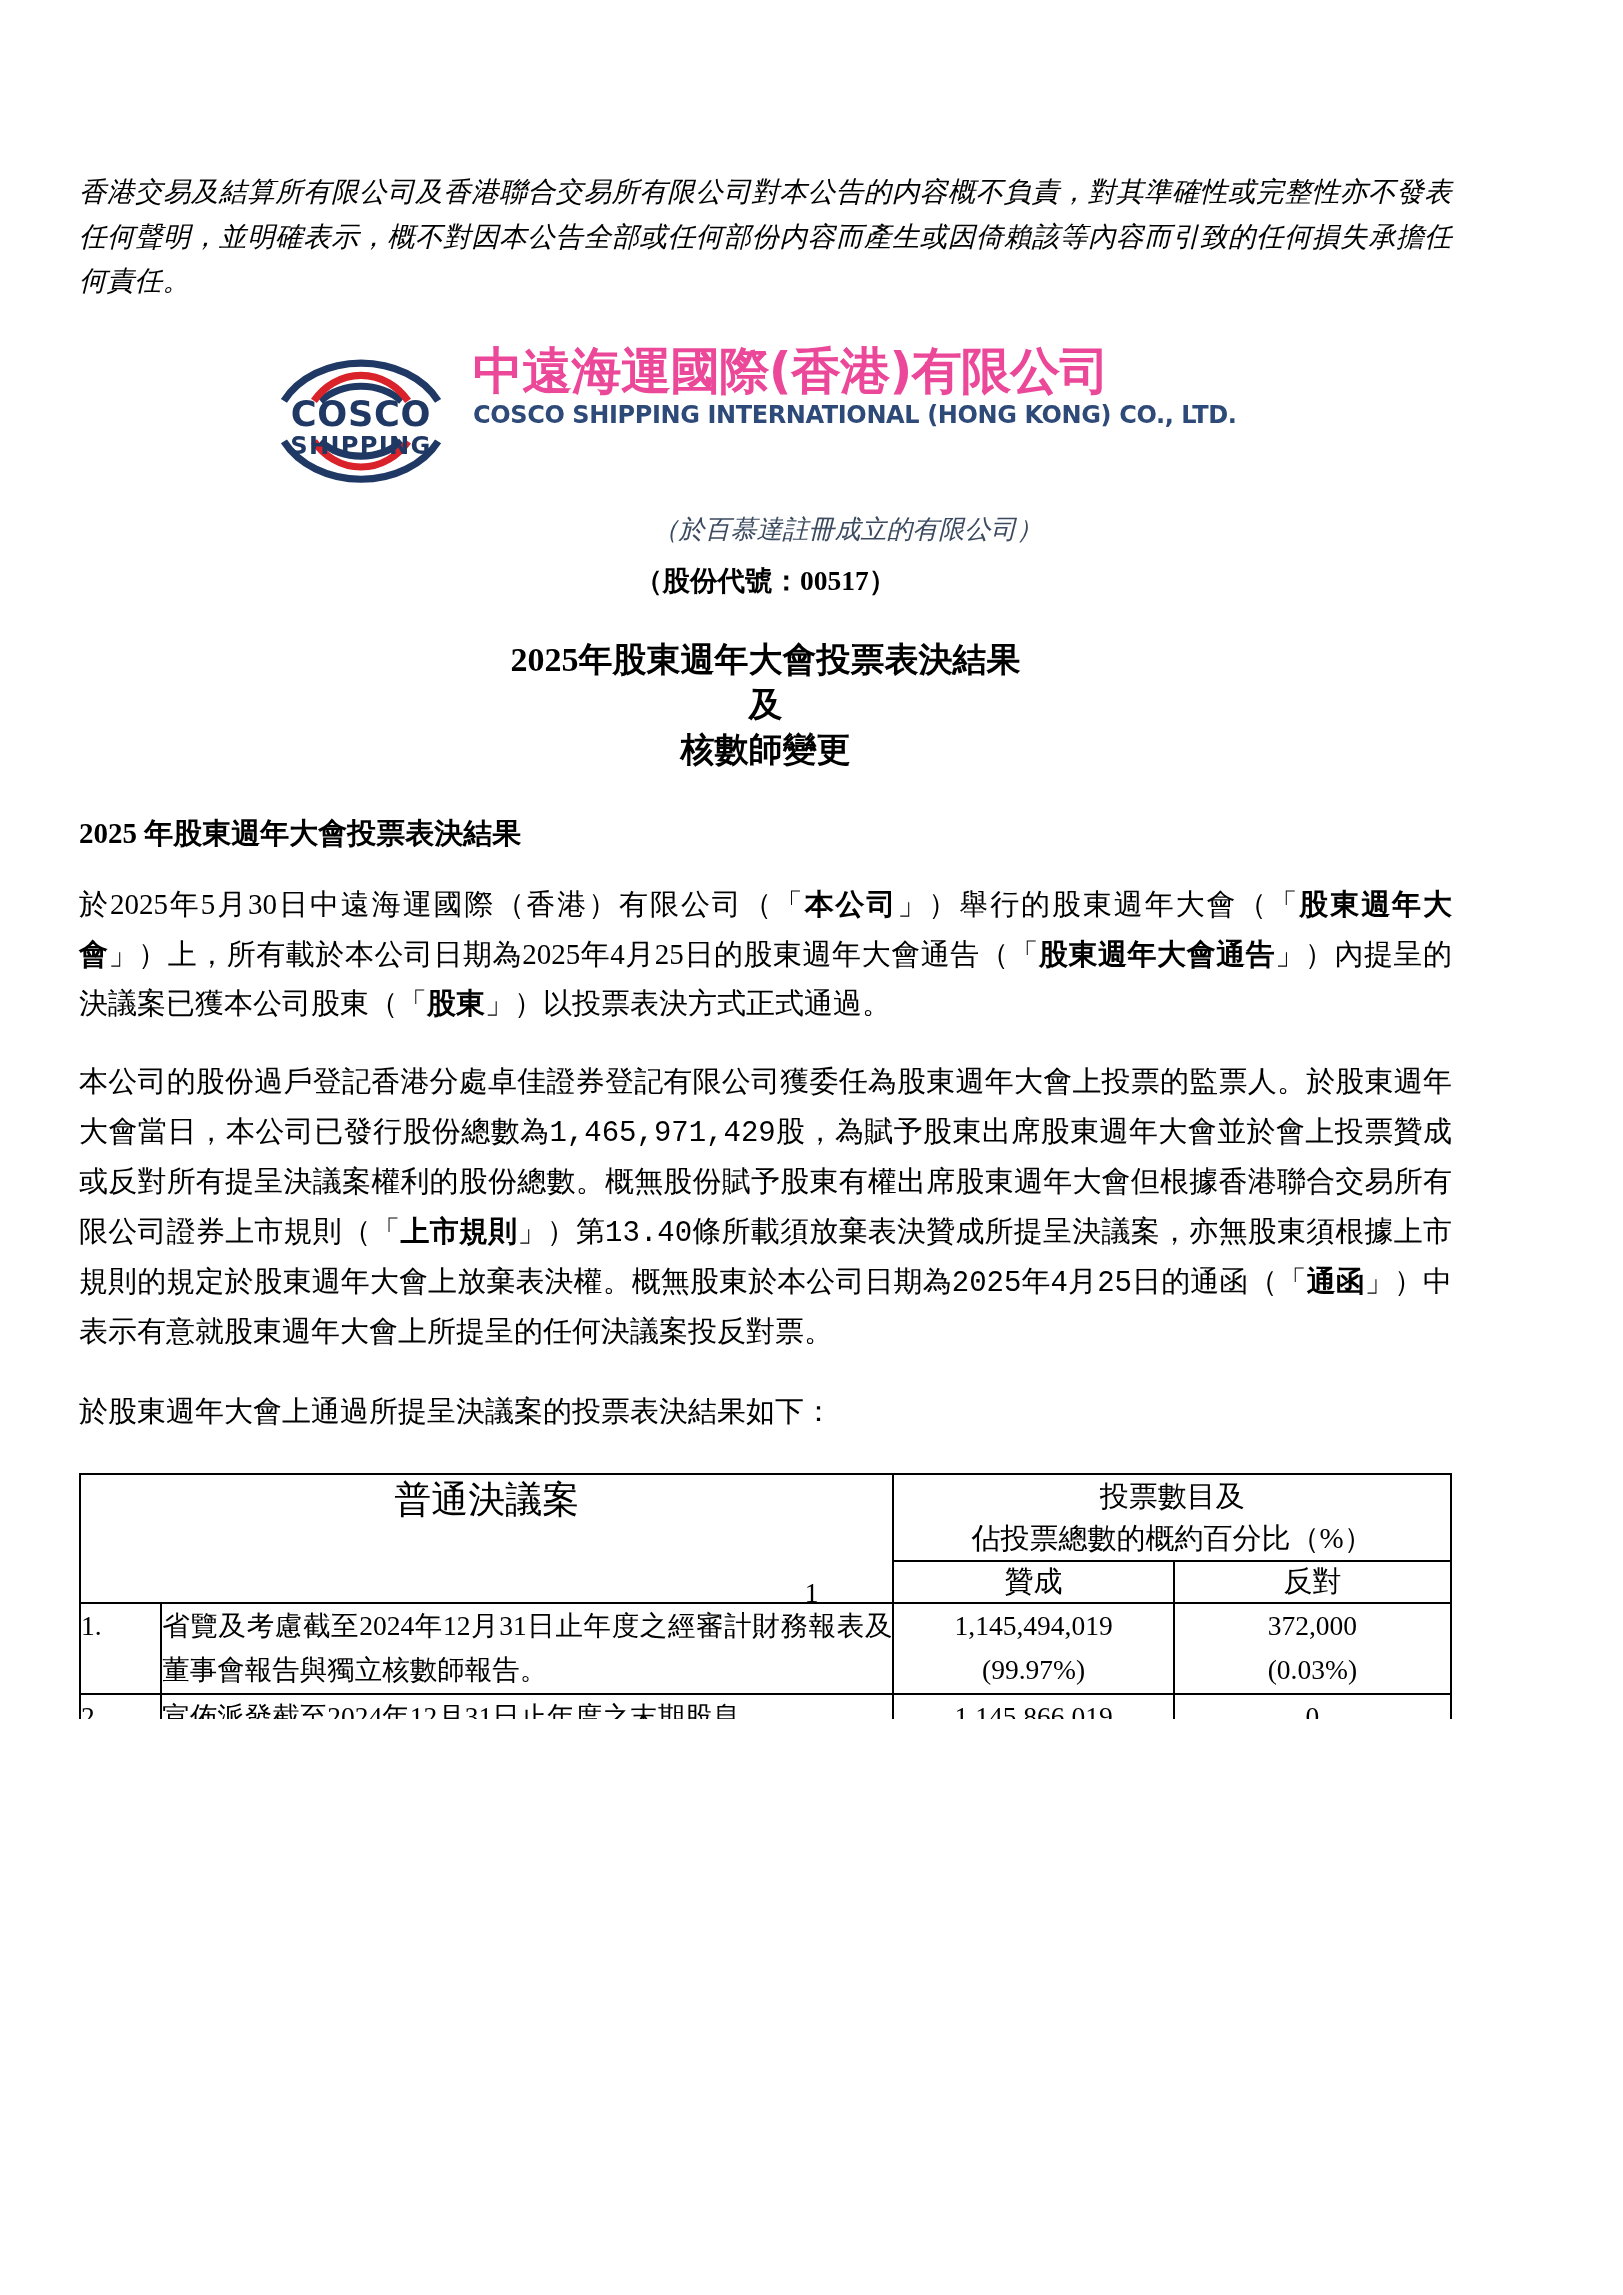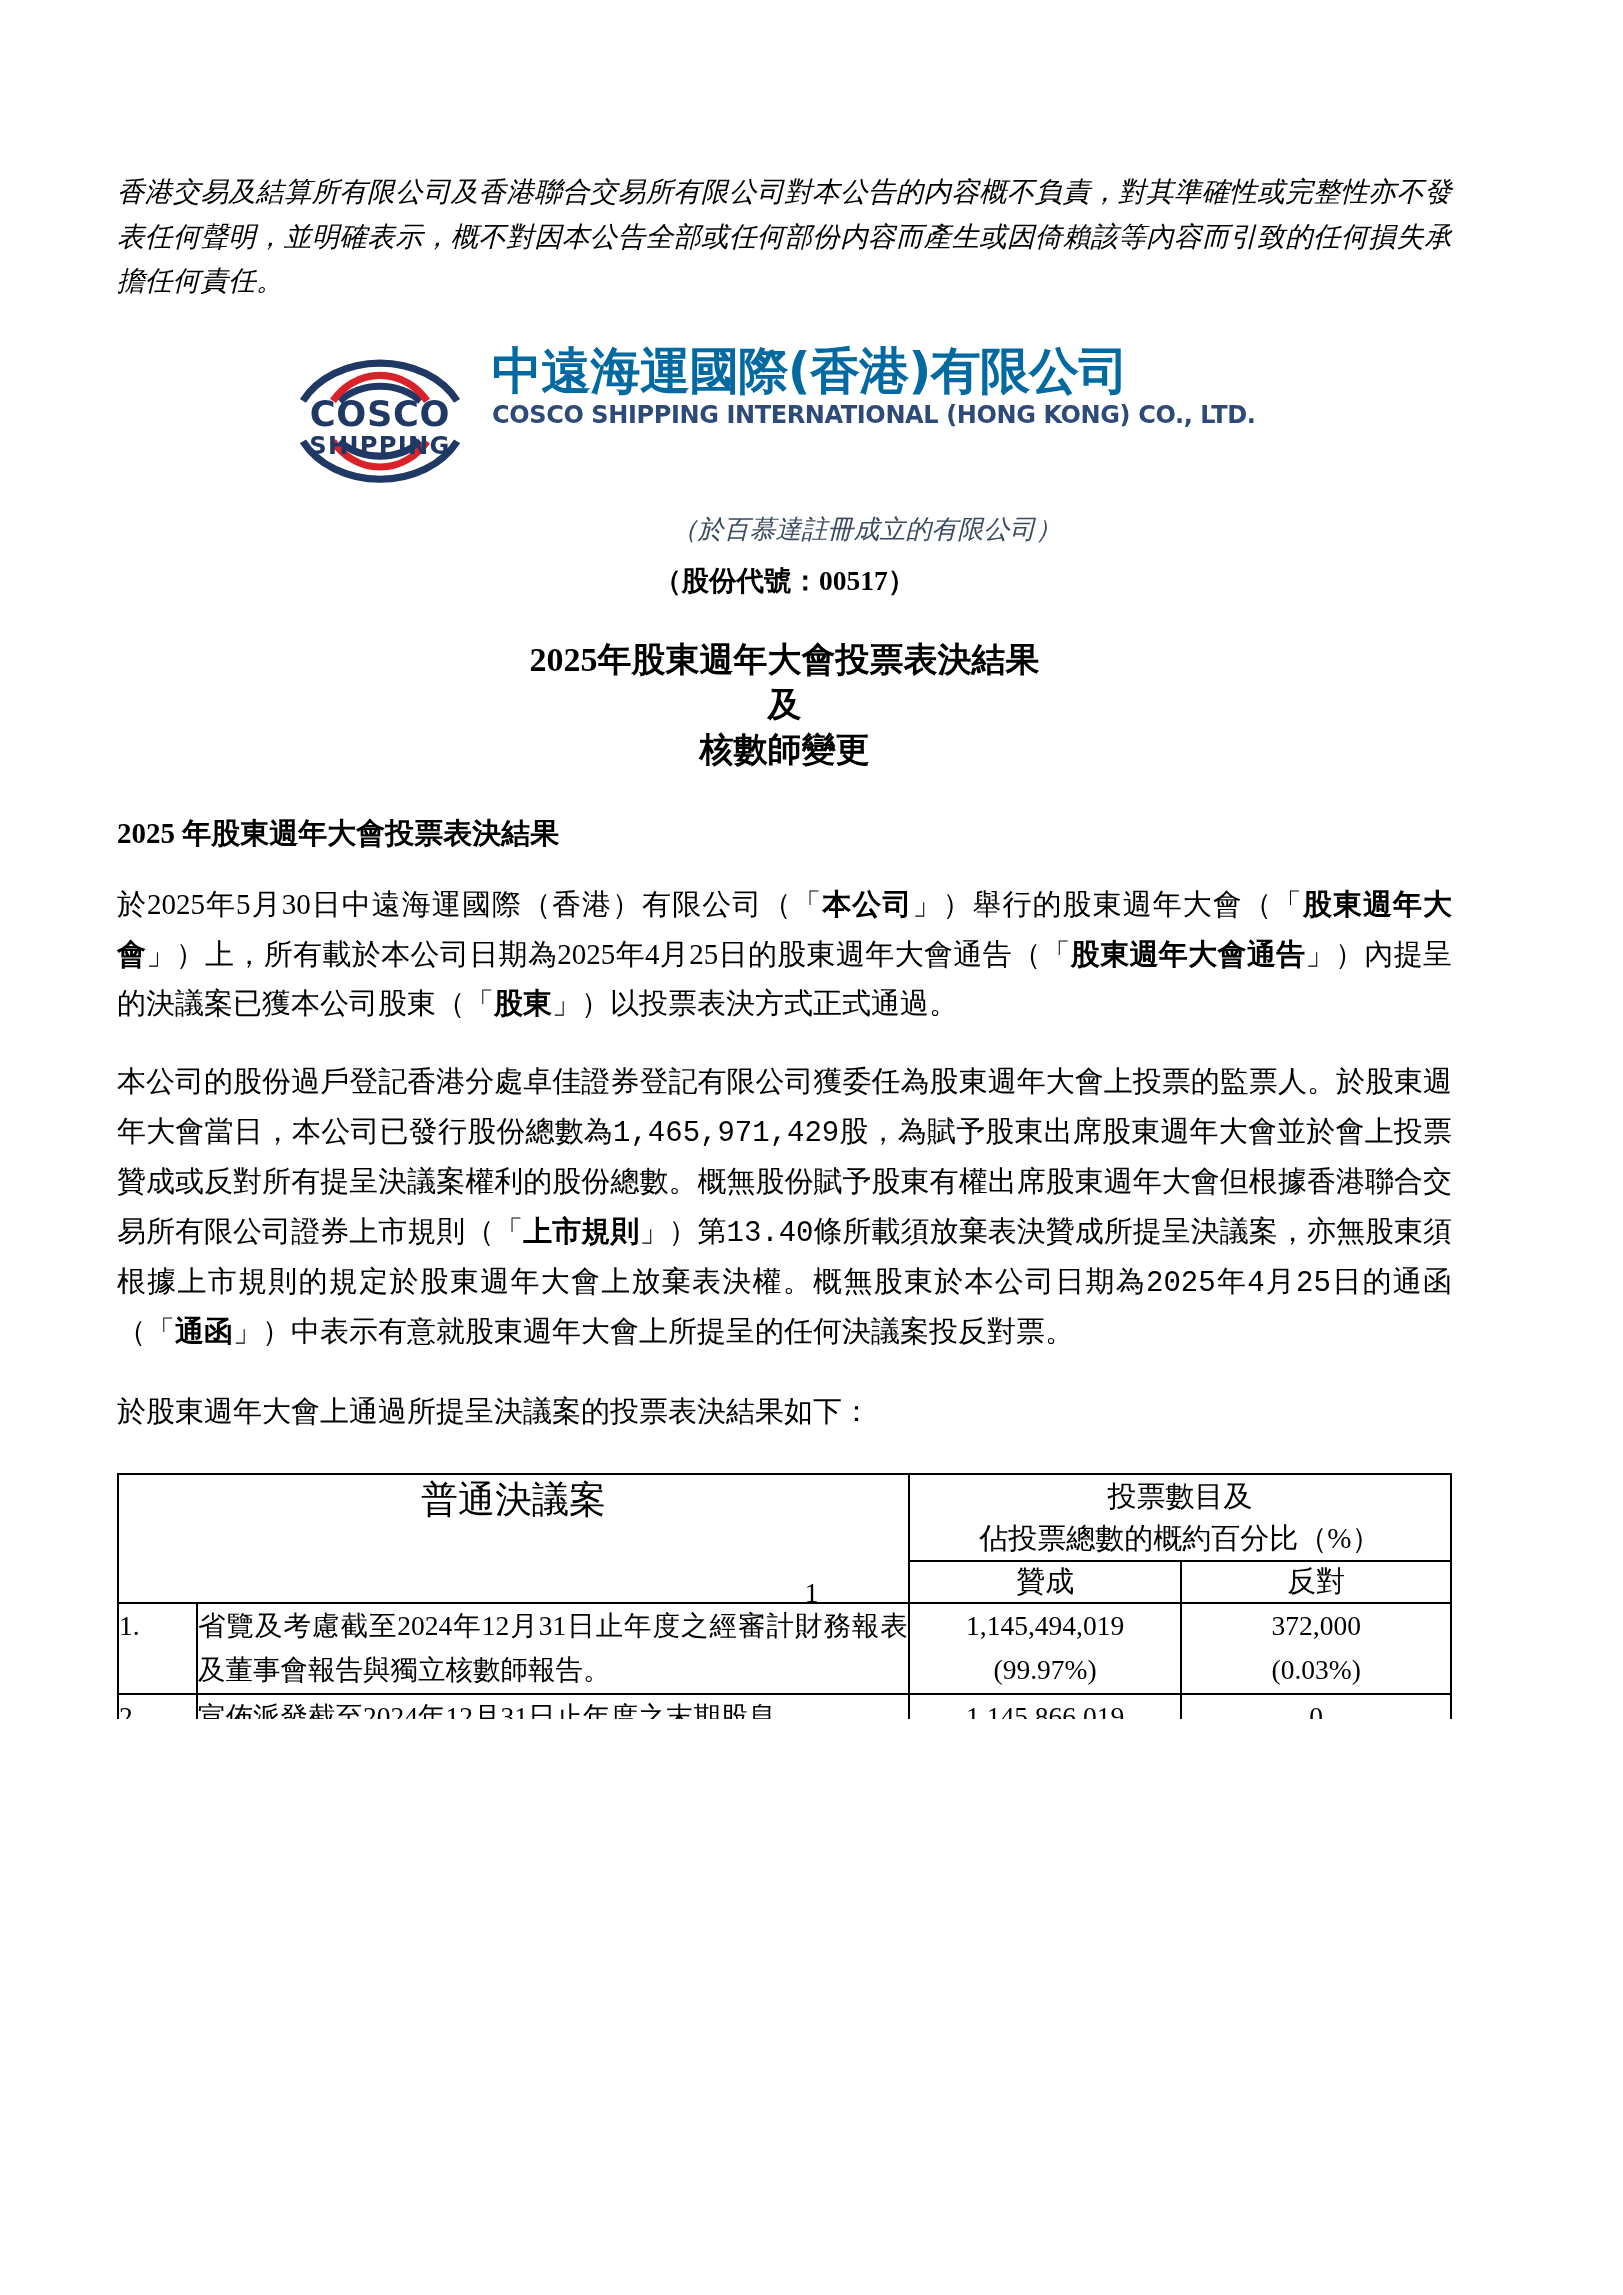--- a/index.html
+++ b/index.html
@@ -12,21 +12,21 @@
     font-family: "Liberation Serif", "DejaVu Serif", serif;
     color: #000000;
   }
 
   .page {
     position: relative;
     width: 1623px;
     height: 1719px;
     background: #ffffff;
     box-sizing: border-box;
-    padding: 170px 171px 0 117px;
+    padding: 170px 171px 0 79px;
     overflow: hidden;
   }
 
   
   .disclaimer {
     font-style: italic;
     font-size: 27.5px;
     line-height: 1.62;
     text-align: justify;
     text-justify: inter-ideograph;
@@ -50,21 +50,21 @@
     width: 196px;
     height: 165px;
     margin-top: 3.9px;
   }
   .logo-text {
     flex: 0 0 auto;
     text-align: left;
     padding-top: 10.5px;
   }
   .company-cn {
-    color: #0369a1;
+    color: #ec4899;
     font-family: "DejaVu Sans", "Liberation Sans", sans-serif;
     font-weight: bold;
     font-size: 50px;
     line-height: 1.08;
     letter-spacing: -0.7px;
     white-space: nowrap;
   }
   .company-en {
     color: #2e4a78;
     font-family: "DejaVu Sans", "Liberation Sans", sans-serif;

